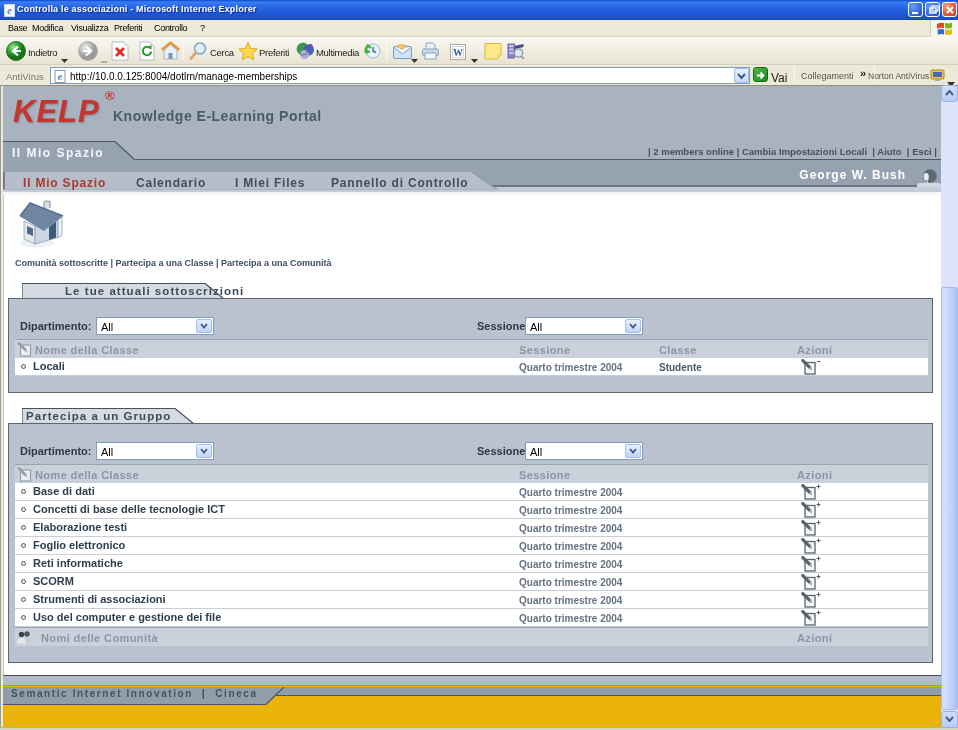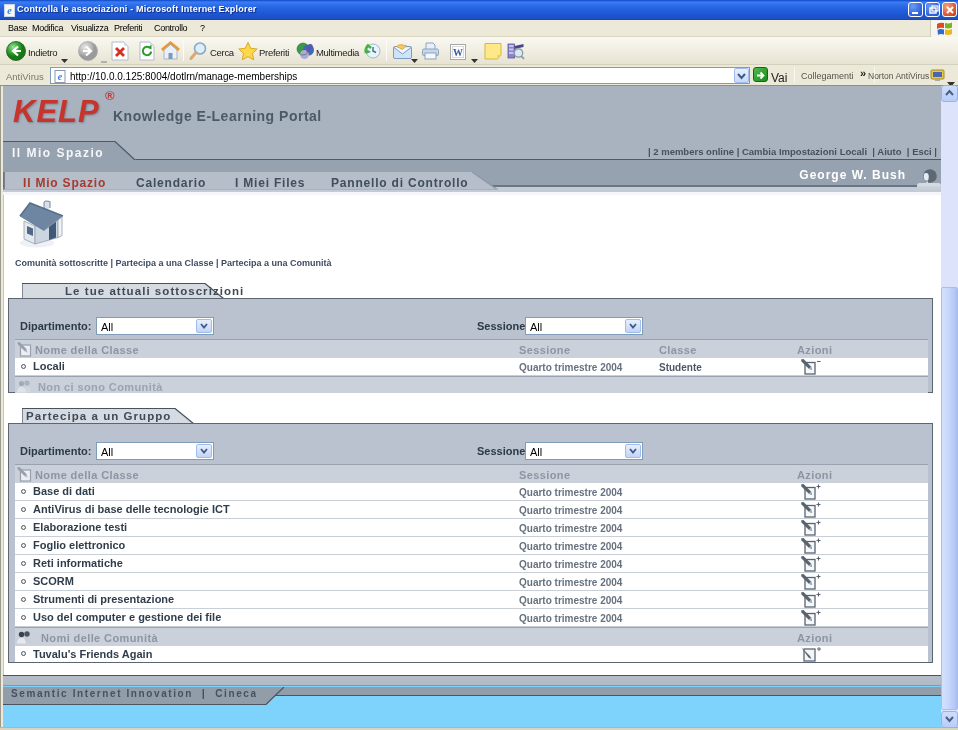--- a/index.html
+++ b/index.html
@@ -55,21 +55,21 @@
 .trow{position:absolute;left:6px;width:913px;}
 .thead{background:#cad1db;border-top:1px solid #99a2ae;height:19px;}
 .twhite{background:#fff;height:18px;border-bottom:1px solid #c9cfd7;}
 .theadtext{position:absolute;top:4px;color:#8d95a4;font-size:11px;font-weight:bold;letter-spacing:0.4px;}
 .trowtext{position:absolute;left:18px;top:2px;color:#2f3d4b;font-size:11px;font-weight:bold;}
 .tsession{position:absolute;left:504px;top:4px;color:#66727f;font-size:10px;font-weight:bold;}
 .bullet{position:absolute;left:6px;top:5.5px;width:5px;height:5px;border:1.4px solid #4e5863;border-radius:50%;background:#eef1f5;}
 .aicon{position:absolute;left:785px;top:1px;}
 
 #f_line{left:3px;top:675px;width:938px;height:1px;background:#4a545e;}
-#f_below{left:3px;top:676px;width:938px;height:51px;background:#7dd3fc;}
+#f_below{left:3px;top:676px;width:938px;height:51px;background:#eab308;}
 #f_strip{left:0;top:0;width:938px;height:10px;background:#b2bbc6;border-bottom:1px solid #8b95a2;}
 #f_band{left:0;top:11px;width:938px;height:9px;background:#929daa;border-bottom:1px solid #4a545e;}
 #f_tabtext{left:8px;top:11px;color:#46525f;font-size:10px;font-weight:bold;letter-spacing:1.6px;}
 </style></head><body>
 
 <div class="abs" id="titlebar"></div>
 <div class="abs" style="left:4px;top:3px;"><svg width="11" height="13">
       <rect x="0.5" y="0.5" width="10" height="12" fill="#f8f8f0" stroke="#c8d8f0" stroke-width="1"></rect>
       <text x="5.5" y="10" text-anchor="middle" font-size="10" font-weight="bold" fill="#3a7ae0" font-family="Liberation Serif" font-style="italic">e</text>
     </svg></div>
@@ -324,29 +324,20 @@
       <span class="trowtext">Locali</span>
     <span class="tsession">Quarto trimestre 2004</span>
     <span class="tsession" style="left:644px;color:#4c5866;">Studente</span>
     <svg class="aicon" width="22" height="16">
         <rect x="5" y="3.5" width="10" height="11.5" fill="#f6f8fa" stroke="#57636f" stroke-width="1.3"></rect>
         <path d="M1 0.5 L3.5 0 L11 7.5 L12 11 L8.8 9.8 L1.5 2.5 Z" fill="#57636f"></path>
         <path d="M11 7.5 L12 11 L8.8 9.8 Z" fill="#aab2bc"></path>
         <path d="M17 2.5 L20.5 2.5" stroke="#57636f" stroke-width="1.1"></path>
       </svg>
   </div>
-  <div class="trow thead" style="top:77px;height:17px;">
-    <svg class="aicon" style="left:1px;top:2px;" width="16" height="14">
-        <circle cx="5.5" cy="4.5" r="2.6" fill="#a2aab6"></circle>
-        <circle cx="11" cy="4" r="2.6" fill="#aab2bc"></circle>
-        <path d="M8 13 Q8 8 11 7.5 Q14.5 7.5 15 13 Z" fill="#d2d7de"></path>
-        <path d="M1 13.5 Q1.5 8 5.5 7.8 Q9.5 8 10 13.5 Z" fill="#dfe3e8"></path>
-      </svg>
-    <span class="theadtext" style="left:23px;color:#9ba3b2;">Non ci sono Comunità</span>
-  </div>
 </div>
 
 <div class="abs" style="left:22px;top:408px;"><svg width="180" height="16">
       <path d="M0 0 L153 0 L173 16 L0 16 Z" fill="#d6dbe2"></path>
       <path d="M0 16 L0 0.5 L153 0.5 L172 16" fill="none" stroke="#47525e" stroke-width="1.2"></path>
     </svg></div>
 <div class="abs paneltab" style="left:26px;top:410px;">Partecipa a un Gruppo</div>
 <div class="abs" id="panel2">
   <div class="flabel" style="left:11px;top:21px;">Dipartimento:</div>
   <div class="xpsel" style="left:87px;top:18px;">
@@ -378,21 +369,21 @@
     <span class="tsession">Quarto trimestre 2004</span>
     <svg class="aicon" width="22" height="16">
         <rect x="5" y="3.5" width="10" height="11.5" fill="#f6f8fa" stroke="#57636f" stroke-width="1.3"></rect>
         <path d="M1 0.5 L3.5 0 L11 7.5 L12 11 L8.8 9.8 L1.5 2.5 Z" fill="#57636f"></path>
         <path d="M11 7.5 L12 11 L8.8 9.8 Z" fill="#aab2bc"></path>
         <path d="M16.5 2.5 L20.5 2.5 M18.5 0.5 L18.5 4.5" stroke="#57636f" stroke-width="1.1"></path>
       </svg>
   </div>
   <div class="trow twhite" style="top:77px;">
     <span class="bullet"></span>
-      <span class="trowtext">AntiVirus di base delle tecnologie ICT</span>
+      <span class="trowtext">Concetti di base delle tecnologie ICT</span>
     <span class="tsession">Quarto trimestre 2004</span>
     <svg class="aicon" width="22" height="16">
         <rect x="5" y="3.5" width="10" height="11.5" fill="#f6f8fa" stroke="#57636f" stroke-width="1.3"></rect>
         <path d="M1 0.5 L3.5 0 L11 7.5 L12 11 L8.8 9.8 L1.5 2.5 Z" fill="#57636f"></path>
         <path d="M11 7.5 L12 11 L8.8 9.8 Z" fill="#aab2bc"></path>
         <path d="M16.5 2.5 L20.5 2.5 M18.5 0.5 L18.5 4.5" stroke="#57636f" stroke-width="1.1"></path>
       </svg>
   </div>
   <div class="trow twhite" style="top:95px;">
     <span class="bullet"></span>
@@ -433,21 +424,21 @@
     <span class="tsession">Quarto trimestre 2004</span>
     <svg class="aicon" width="22" height="16">
         <rect x="5" y="3.5" width="10" height="11.5" fill="#f6f8fa" stroke="#57636f" stroke-width="1.3"></rect>
         <path d="M1 0.5 L3.5 0 L11 7.5 L12 11 L8.8 9.8 L1.5 2.5 Z" fill="#57636f"></path>
         <path d="M11 7.5 L12 11 L8.8 9.8 Z" fill="#aab2bc"></path>
         <path d="M16.5 2.5 L20.5 2.5 M18.5 0.5 L18.5 4.5" stroke="#57636f" stroke-width="1.1"></path>
       </svg>
   </div>
   <div class="trow twhite" style="top:167px;">
     <span class="bullet"></span>
-      <span class="trowtext">Strumenti di presentazione</span>
+      <span class="trowtext">Strumenti di associazioni</span>
     <span class="tsession">Quarto trimestre 2004</span>
     <svg class="aicon" width="22" height="16">
         <rect x="5" y="3.5" width="10" height="11.5" fill="#f6f8fa" stroke="#57636f" stroke-width="1.3"></rect>
         <path d="M1 0.5 L3.5 0 L11 7.5 L12 11 L8.8 9.8 L1.5 2.5 Z" fill="#57636f"></path>
         <path d="M11 7.5 L12 11 L8.8 9.8 Z" fill="#aab2bc"></path>
         <path d="M16.5 2.5 L20.5 2.5 M18.5 0.5 L18.5 4.5" stroke="#57636f" stroke-width="1.1"></path>
       </svg>
   </div>
   <div class="trow twhite" style="top:185px;">
     <span class="bullet"></span>
@@ -462,29 +453,20 @@
   </div>
   <div class="trow thead" style="top:203px;">
     <svg class="aicon" style="left:1px;top:2px;" width="16" height="14">
         <circle cx="5.5" cy="4.5" r="2.7" fill="#39424c"></circle>
         <circle cx="11" cy="4" r="2.7" fill="#4a545e"></circle>
         <path d="M8 13 Q8 8 11 7.5 Q14.5 7.5 15 13 Z" fill="#c8ced6"></path>
         <path d="M1 13.5 Q1.5 8 5.5 7.8 Q9.5 8 10 13.5 Z" fill="#e6e9ee"></path>
       </svg>
     <span class="theadtext" style="left:26px;">Nomi delle Comunità</span>
     <span class="theadtext" style="left:782px;">Azioni</span>
-  </div>
-  <div class="trow twhite" style="top:222px;height:16px;border-bottom:none;">
-    <span class="bullet" style="top:5px;"></span>
-      <span class="trowtext" style="top:2px;">Tuvalu's Friends Again</span>
-    <svg class="aicon" style="top:0;" width="22" height="16">
-        <rect x="4" y="3" width="11" height="12" fill="#f4f6f8" stroke="#5a6675" stroke-width="1.3"></rect>
-        <path d="M1 1 L10 10 L11.5 13 L8.5 11.5 Z" fill="#5a6675"></path>
-        <path d="M17 3 L21 3 M19 1 L19 5" stroke="#5a6675" stroke-width="1"></path>
-      </svg>
   </div>
 </div>
 
 <div class="abs" id="f_line"></div>
 <div class="abs" id="f_below">
   <div class="abs" id="f_strip"></div>
   <div class="abs" id="f_band"></div>
   <div class="abs" style="left:0;top:11px;"><svg width="290" height="19">
         <path d="M0 0 L281 0 L263 18 L0 18 Z" fill="#929daa"></path>
         <path d="M281 0 L263 17.5 L0 17.5" fill="none" stroke="#4a545e" stroke-width="1.2"></path>

